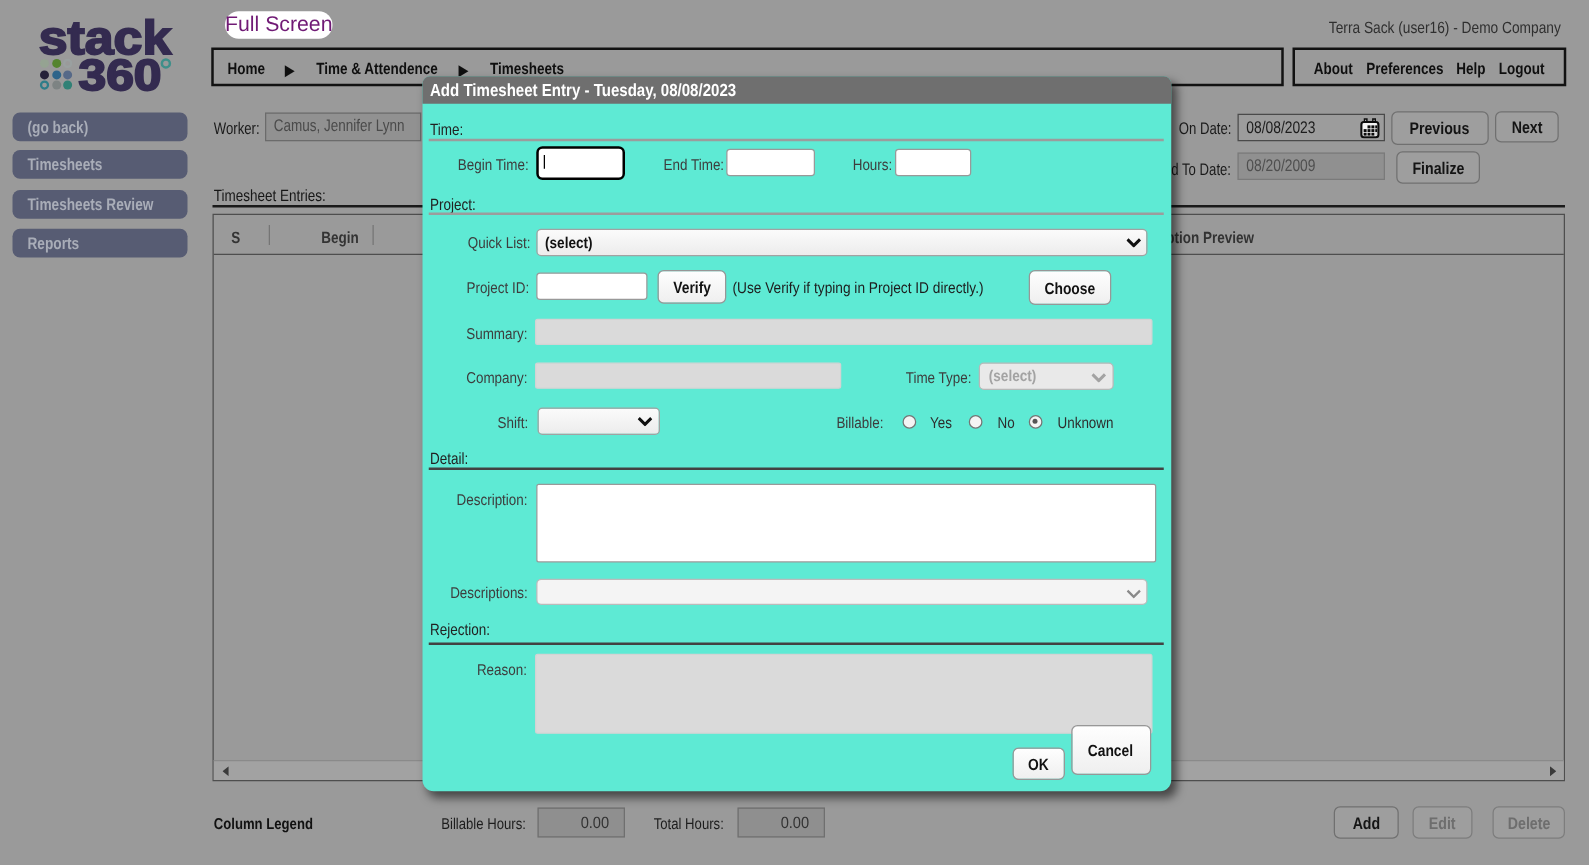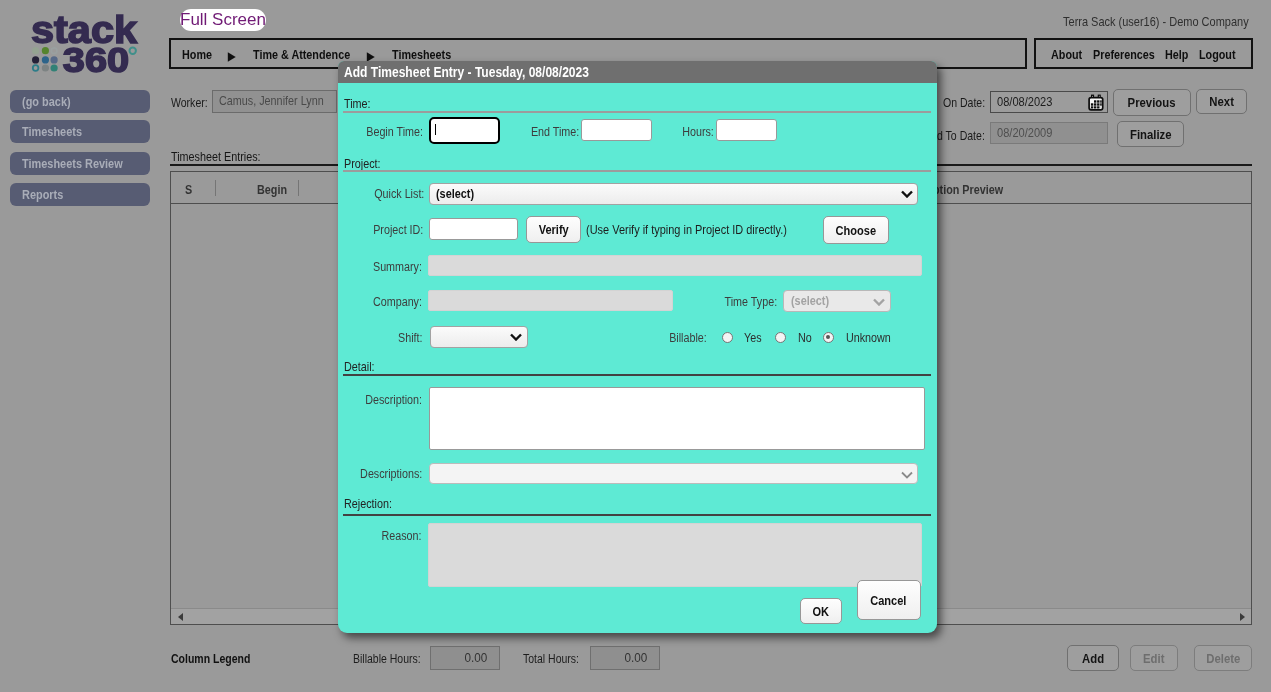--- a/index.html
+++ b/index.html
@@ -231,19 +231,19 @@
   <span class="tr mlbl" style="right:515px; top:405.5px;">Descriptions:</span>
   <div class="msel" style="left:91px; top:401.5px; width:489px; height:21.5px; background:#f4f4f4; border-color:#bbb;">
     <svg style="position:absolute; right:4px; top:7px;" width="12" height="8" viewBox="0 0 12 8">
         <polyline points="1,1.5 6,6.5 11,1.5" fill="none" stroke="#8a8a8a" stroke-width="1.8"></polyline>
       </svg>
   </div>
   <span class="t sect" style="top:434.5px;">Rejection:</span>
   <div class="abs rule-d" style="top:452.5px;"></div>
   <span class="tr mlbl" style="right:515px; top:468px;">Reason:</span>
   <div class="mdis" style="left:90px; top:462px; width:494px; height:64px;"></div>
-  <div class="mbtn ctr" style="left:462px; top:537px; width:42px; height:26px;">
+  <div class="mbtn ctr" style="left:472px; top:537px; width:42px; height:26px;">
       <span class="cx">OK</span>
     </div>
   <div class="mbtn ctr" style="left:519px; top:519px; width:63.5px; height:40px;">
       <span class="cx">Cancel</span>
     </div>
 </div>
 
 </body></html>

